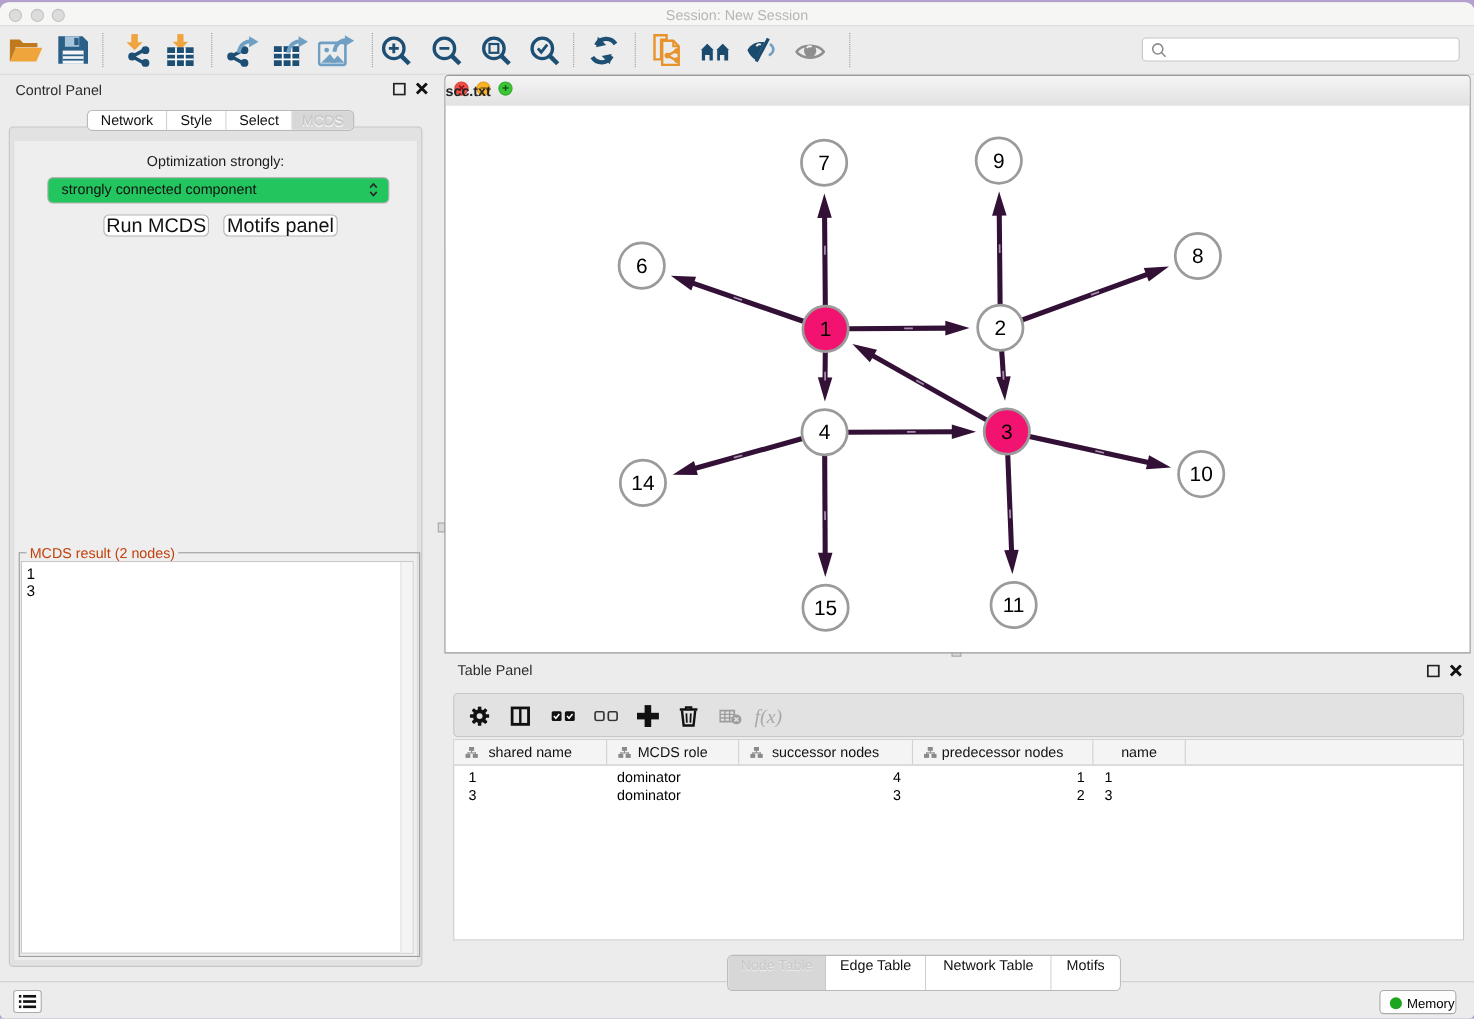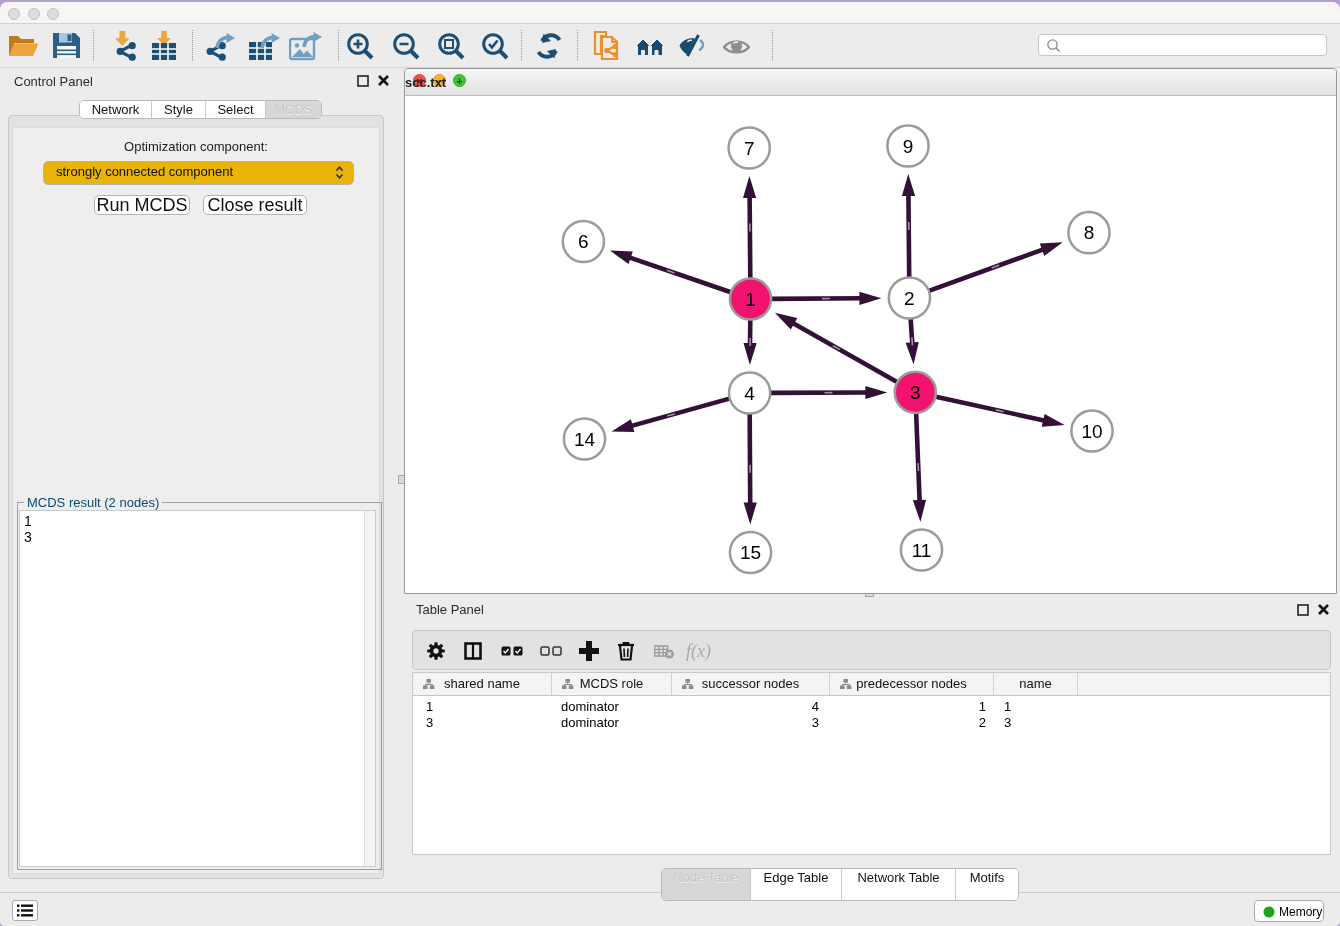--- a/index.html
+++ b/index.html
@@ -15,24 +15,24 @@
 
 .cp-head{position:absolute;left:14px;top:72px;font-size:13px;color:#2c2c2c}
 .panelbtns{position:absolute;top:73px}
 .tabbar{position:absolute;display:flex;z-index:5;border:1px solid #b9b9b9;border-radius:5px;overflow:hidden;background:#fff;height:19px;box-sizing:border-box}
 .tab{font-size:13px;font-weight:400;color:#111;text-align:center;line-height:17px;background:#fff;border-right:1px solid #c9c9c9;box-sizing:border-box}
 .tab:last-child{border-right:none}
 .tab.sel{background:#d7d7d7;color:#c6c6c6;text-shadow:0 1px 0 #f2f2f2}
 .cp-outer{position:absolute;left:8px;top:113px;width:376px;height:764px;background:#e2e2e2;border:1px solid #c6c6c6;border-radius:4px;box-sizing:border-box}
 .cp-inner{position:absolute;left:12px;top:125px;width:368px;height:747px;background:#eeeeee;border:1px solid #dcdcdc;box-sizing:border-box}
 .optlabel{position:absolute;left:0px;top:137px;width:392px;text-align:center;font-size:13px;font-weight:400;color:#1c1c1c}
-.combo{position:absolute;left:43px;top:159px;width:311px;height:24px;background:#eab308;border:1px solid #b4b4b4;border-radius:5px;box-sizing:border-box;font-size:13px;color:#111;line-height:19px;padding-left:12px}
+.combo{position:absolute;left:43px;top:159px;width:311px;height:24px;background:#22c55e;border:1px solid #b4b4b4;border-radius:5px;box-sizing:border-box;font-size:13px;color:#111;line-height:19px;padding-left:12px}
 .btn{position:absolute;top:193px;height:20px;background:#fff;border:1px solid #b4b4b4;border-radius:5px;box-sizing:border-box;font-size:18px;font-weight:400;color:#111;text-align:center;line-height:18px}
 .fieldset{position:absolute;left:17px;top:500px;width:365px;height:368px;border:1px solid #9d9d9d;box-sizing:border-box}
-.legend{position:absolute;left:24px;top:493px;background:#eeeeee;padding:0 3px;font-size:13px;color:#0c4a6e}
+.legend{position:absolute;left:24px;top:493px;background:#eeeeee;padding:0 3px;font-size:13px;color:#c2410c}
 .resultbox{position:absolute;left:19px;top:508px;width:357px;height:357px;background:#fff;border:1px solid #c9c9c9;box-sizing:border-box;font-size:14px;line-height:16px;color:#000;padding:2px 0 0 4px}
 .res-scroll{position:absolute;left:364px;top:509px;width:10px;height:355px;background:#f4f4f4;border-left:1px solid #e2e2e2}
 
 .netwin{position:absolute;left:404px;top:66px;width:933px;height:526px;border:1px solid #989898;border-radius:4px 4px 0 0;box-sizing:border-box;background:#fff}
 .nettitle{position:absolute;left:0;top:0;width:100%;height:26px;background:linear-gradient(#f5f5f5,#e2e2e2);border-bottom:1px solid #b9b9b9;border-radius:4px 4px 0 0}
 .nt-text{position:absolute;top:6px;left:0;width:100%;font-size:13px;font-weight:600;color:#222}
 .mac{position:absolute;top:5px;width:13px;height:13px;border-radius:50%;box-sizing:border-box;font-size:11px;font-weight:700;text-align:center;line-height:12px}
 
 .tp-head{position:absolute;left:416px;top:600px;font-size:13px;color:#2c2c2c}
 .tp-toolbar{position:absolute;left:412px;top:628px;width:919px;height:40px;background:#e2e2e2;border:1px solid #c6c6c6;border-radius:4px;box-sizing:border-box}
@@ -48,20 +48,21 @@
 .membtn{position:absolute;left:1254px;top:898px;width:70px;height:22px;background:#fdfdfd;border:1px solid #ababab;border-radius:4px;box-sizing:border-box;font-size:12px;color:#000}
 </style>
 </head>
 <body>
 <div class="window">
 
   <div class="titlebar">
     <div class="tl" style="left:8px"></div>
     <div class="tl" style="left:28px"></div>
     <div class="tl" style="left:47px"></div>
+    <div class="wtitle">Session: New Session</div>
   </div>
 
   <div class="toolbar">
     <div class="sep" style="left:93px"></div>
     <div class="sep" style="left:192px"></div>
     <div class="sep" style="left:338px"></div>
     <div class="sep" style="left:521px"></div>
     <div class="sep" style="left:577px"></div>
     <div class="sep" style="left:772px"></div>
     <svg class="ticon" style="left:8px;top:8px" width="31" height="26" viewBox="0 0 31 26">
@@ -215,29 +216,29 @@
       <path d="M22 1 L31 10 M31 1 L22 10" stroke="#111" stroke-width="2.6"></path>
     </svg>
   <div class="tabbar" style="left:79px;top:98px;width:243px">
     <div class="tab" style="width:72px">Network</div>
     <div class="tab" style="width:54px">Style</div>
     <div class="tab" style="width:60px">Select</div>
     <div class="tab sel" style="width:55px">MCDS</div>
   </div>
   <div class="cp-outer"></div>
   <div class="cp-inner"></div>
-  <div class="optlabel">Optimization component:</div>
+  <div class="optlabel">Optimization strongly:</div>
   <div class="combo">strongly connected component
     <svg width="9" height="13" style="position:absolute;right:9px;top:3.5px" viewBox="0 0 9 13">
         <path d="M1.5 4.6 L4.5 1.2 L7.5 4.6" fill="none" stroke="#2a2a2a" stroke-width="1.5"></path>
         <path d="M1.5 8.4 L4.5 11.8 L7.5 8.4" fill="none" stroke="#2a2a2a" stroke-width="1.5"></path>
       </svg>
   </div>
   <div class="btn" style="left:94px;width:96px">Run MCDS</div>
-  <div class="btn" style="left:203px;width:104px">Close result</div>
+  <div class="btn" style="left:203px;width:104px">Motifs panel</div>
   <div class="fieldset"></div>
   <div class="legend">MCDS result (2 nodes)</div>
   <div class="resultbox">1<br>3</div>
   <div class="res-scroll"></div>
 
   <div style="position:absolute;left:398px;top:473px;width:7px;height:9px;background:#dadada;border:1px solid #a8a8a8;box-sizing:border-box"></div>
   <div style="position:absolute;left:865px;top:588px;width:9px;height:7px;background:#dadada;border:1px solid #a8a8a8;box-sizing:border-box"></div>
 
   <div class="netwin">
     <div class="nettitle">

